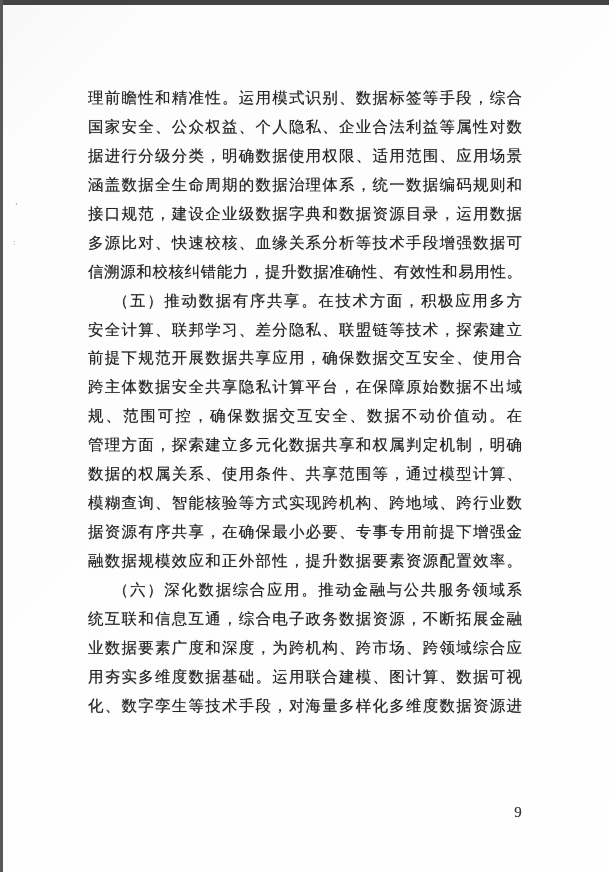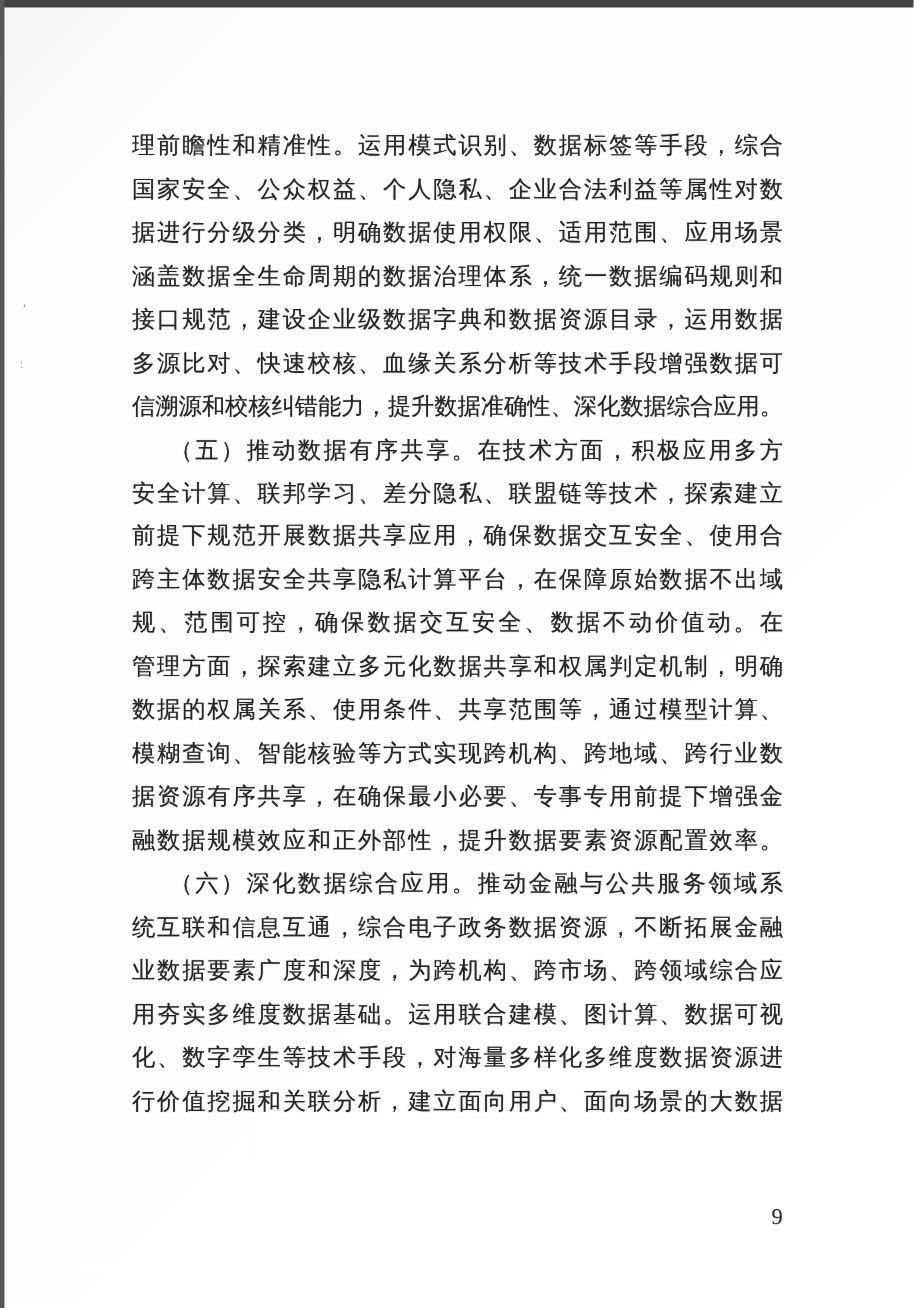--- a/index.html
+++ b/index.html
@@ -79,37 +79,36 @@
 
 <div class="page">
 
   <div class="body-text">
     <div class="line">理前瞻性和精准性。运用模式识别、数据标签等手段，综合</div>
     <div class="line">国家安全、公众权益、个人隐私、企业合法利益等属性对数</div>
     <div class="line">据进行分级分类，明确数据使用权限、适用范围、应用场景</div>
     <div class="line">涵盖数据全生命周期的数据治理体系，统一数据编码规则和</div>
     <div class="line">接口规范，建设企业级数据字典和数据资源目录，运用数据</div>
     <div class="line">多源比对、快速校核、血缘关系分析等技术手段增强数据可</div>
-    <div class="line">信溯源和校核纠错能力，提升数据准确性、深化数据综合应用。</div>
+    <div class="line">信溯源和校核纠错能力，提升数据准确性、有效性和易用性。</div>
     <div class="line indent">（五）推动数据有序共享。在技术方面，积极应用多方</div>
     <div class="line">安全计算、联邦学习、差分隐私、联盟链等技术，探索建立</div>
     <div class="line">前提下规范开展数据共享应用，确保数据交互安全、使用合</div>
     <div class="line">跨主体数据安全共享隐私计算平台，在保障原始数据不出域</div>
     <div class="line">规、范围可控，确保数据交互安全、数据不动价值动。在</div>
     <div class="line">管理方面，探索建立多元化数据共享和权属判定机制，明确</div>
     <div class="line">数据的权属关系、使用条件、共享范围等，通过模型计算、</div>
     <div class="line">模糊查询、智能核验等方式实现跨机构、跨地域、跨行业数</div>
     <div class="line">据资源有序共享，在确保最小必要、专事专用前提下增强金</div>
     <div class="line">融数据规模效应和正外部性，提升数据要素资源配置效率。</div>
     <div class="line indent">（六）深化数据综合应用。推动金融与公共服务领域系</div>
     <div class="line">统互联和信息互通，综合电子政务数据资源，不断拓展金融</div>
     <div class="line">业数据要素广度和深度，为跨机构、跨市场、跨领域综合应</div>
     <div class="line">用夯实多维度数据基础。运用联合建模、图计算、数据可视</div>
     <div class="line">化、数字孪生等技术手段，对海量多样化多维度数据资源进</div>
-    <div class="line">行价值挖掘和关联分析，建立面向用户、面向场景的大数据</div>
   </div>
 
   <div class="page-number">9</div>
 
   <span class="artifact artifact-1">ʹ</span>
   <span class="artifact artifact-2">ː</span>
 
   <div class="edge-top"></div>
   <div class="edge-left"></div>
 </div>

